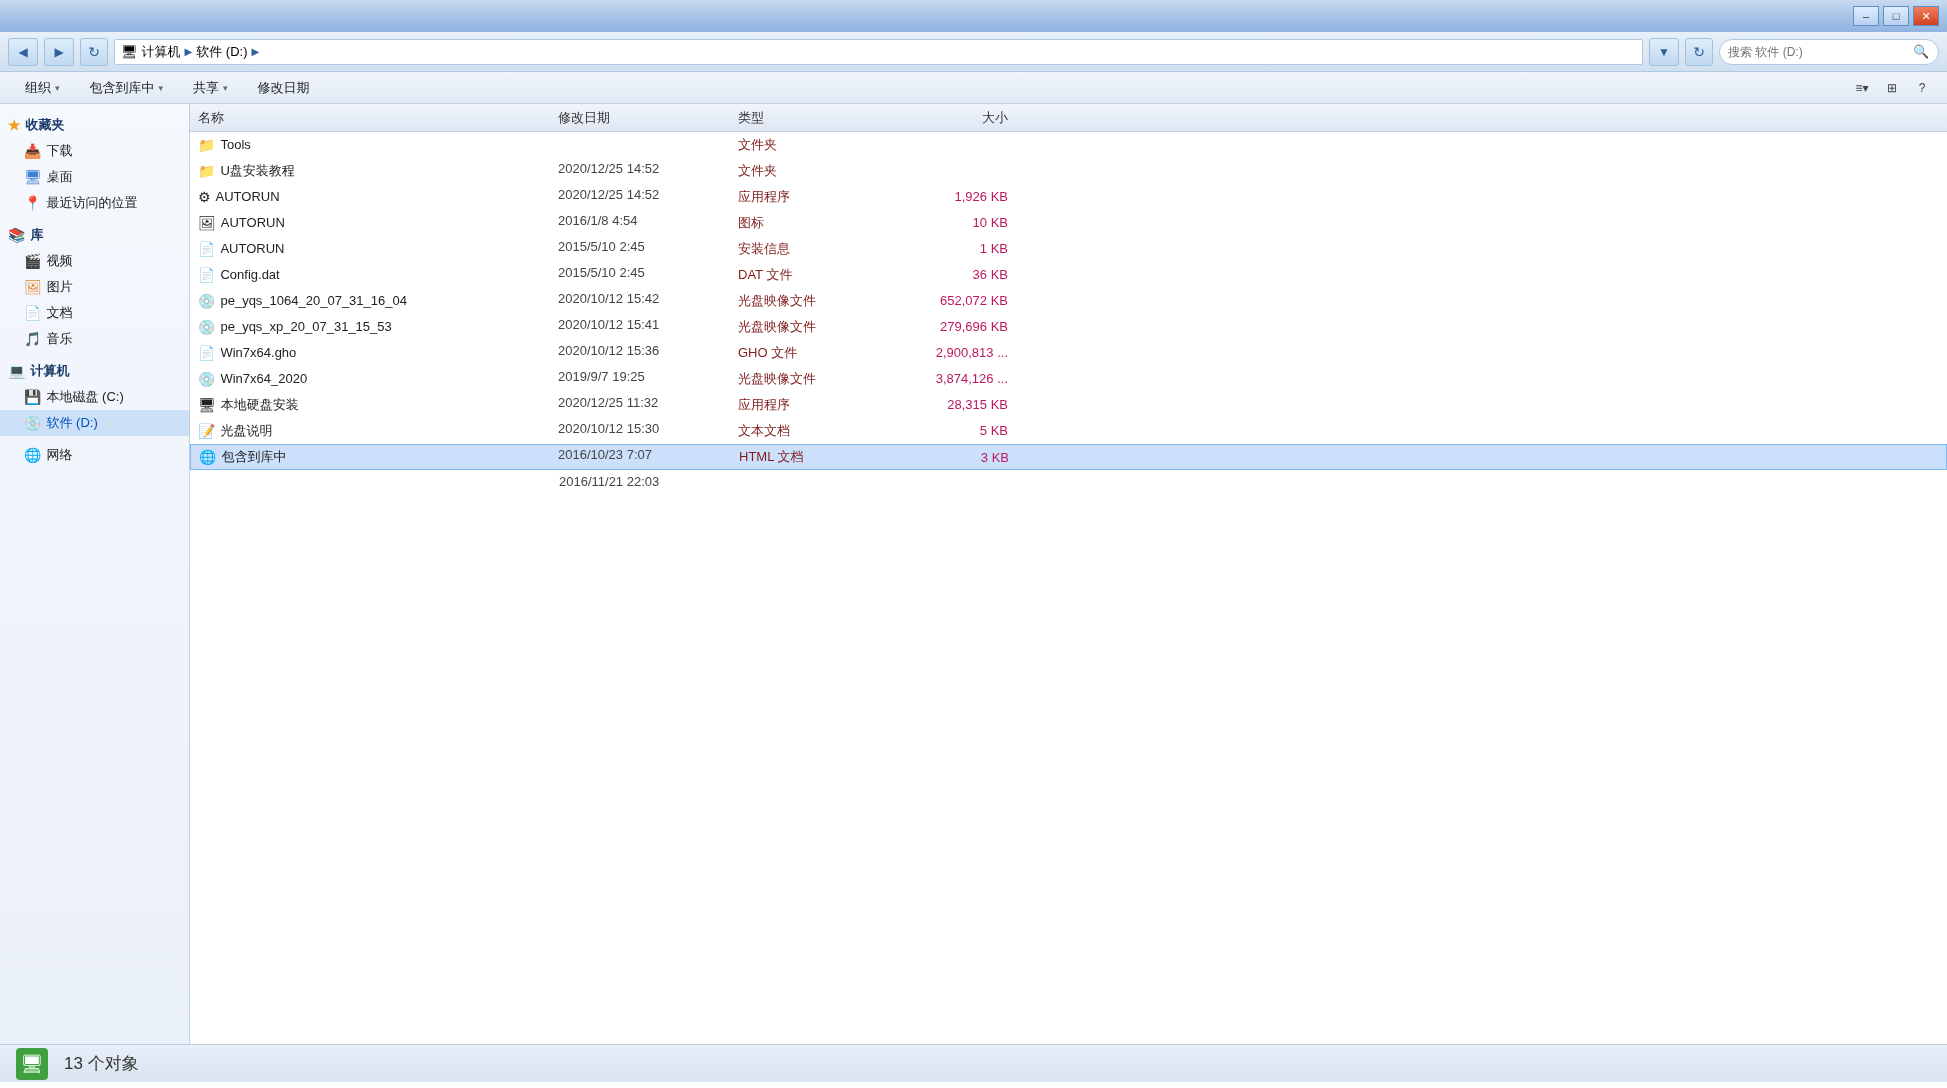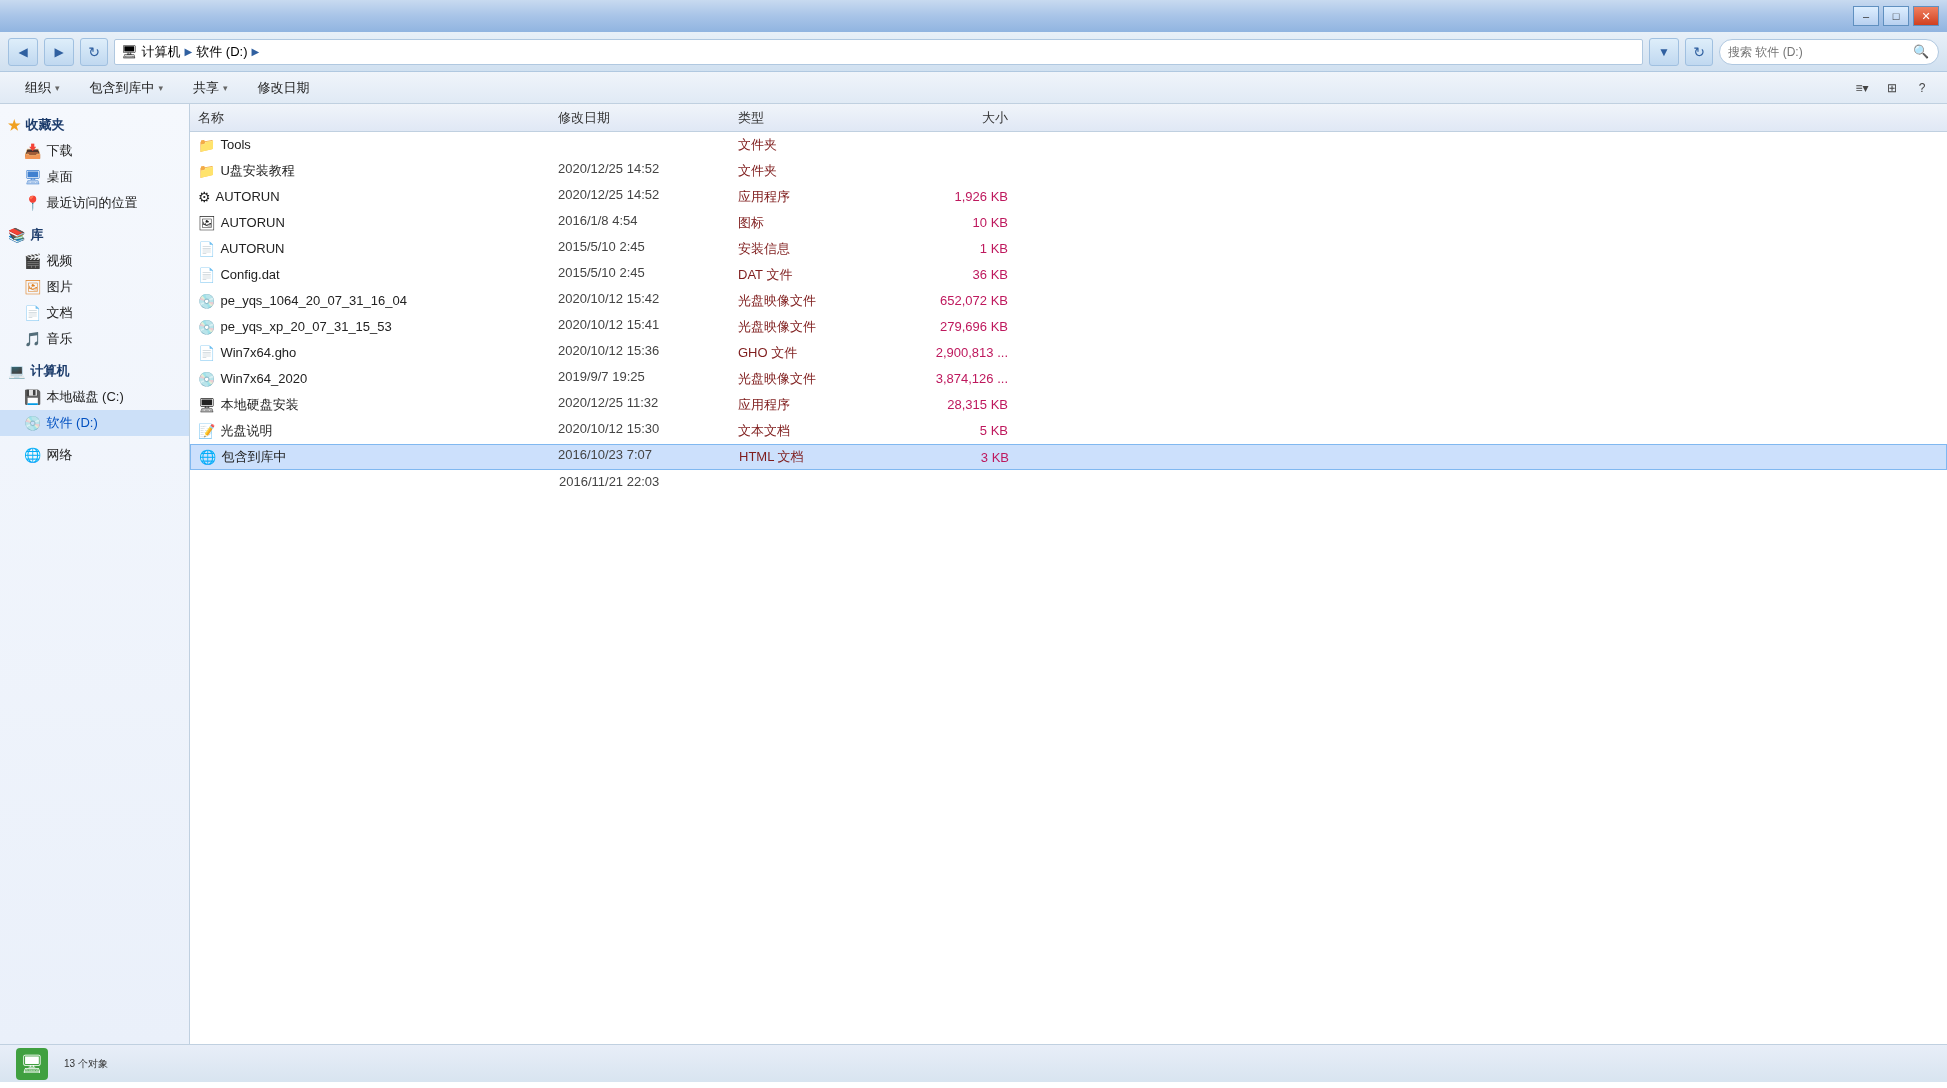--- a/index.html
+++ b/index.html
@@ -282,21 +282,21 @@
       height: 32px;
       background: #40a040;
       border-radius: 4px;
       display: flex;
       align-items: center;
       justify-content: center;
       font-size: 18px;
       color: white;
     }
     .status-text {
-      font-size: 10px;
+      font-size: 17px;
       color: #333;
     }
 
     
     .view-controls {
       margin-left: auto;
       display: flex;
       align-items: center;
       gap: 4px;
     }

